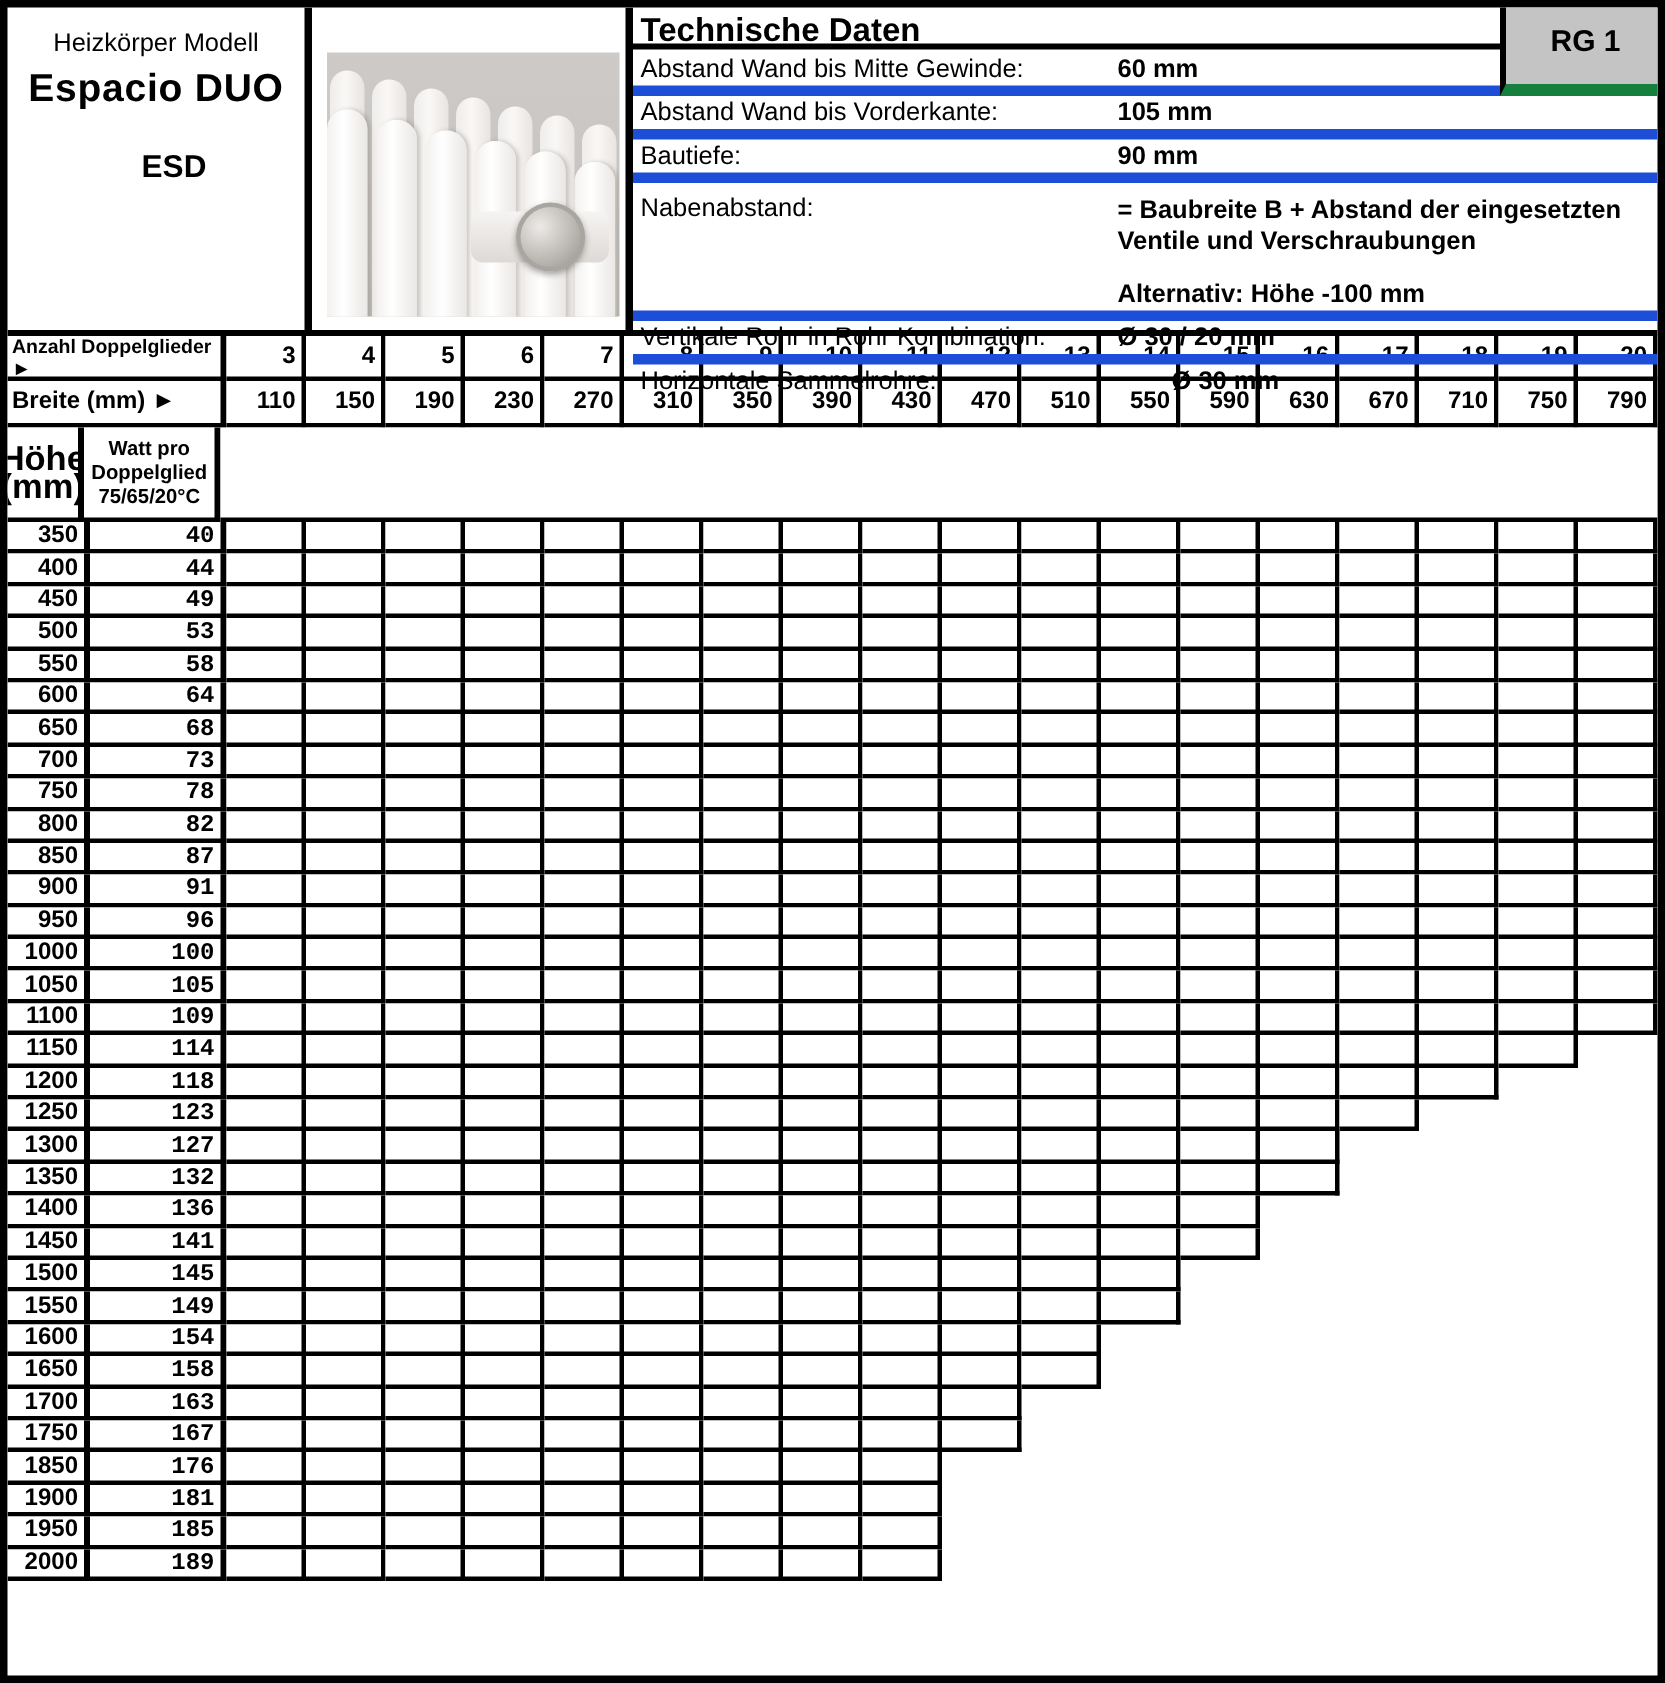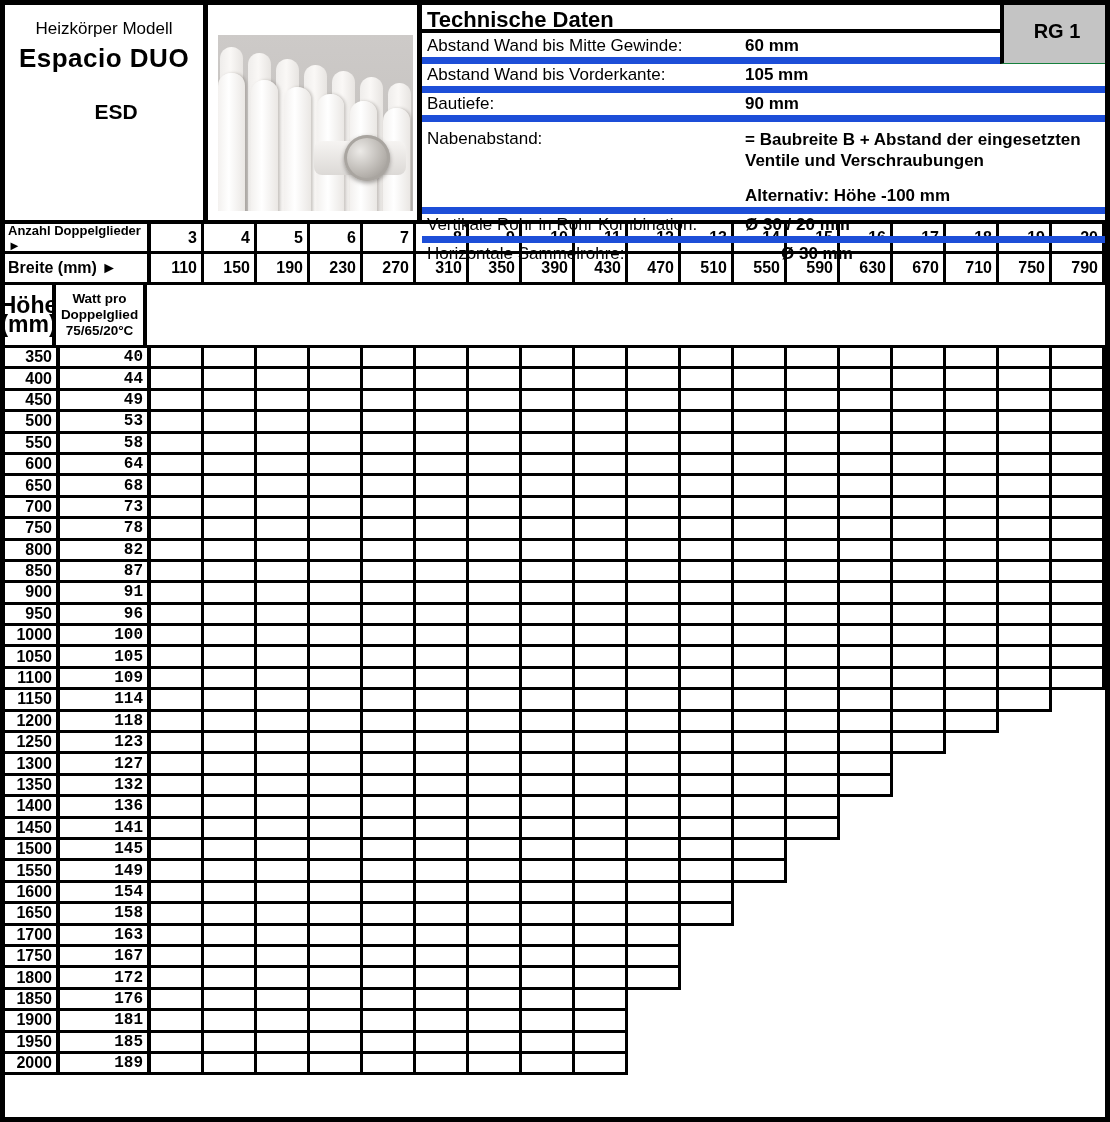--- a/index.html
+++ b/index.html
@@ -38,21 +38,21 @@
   .trowt{display:flex;box-sizing:border-box;border-bottom:7px solid #1d4ed8;align-items:center;}
   .trowt .l{flex:0 0 318px;font-size:17px;padding-left:5px;}
   .trowt .v{font-size:17px;font-weight:bold;}
   .h29{height:29px;}
   .naben{height:92px;align-items:flex-start;}
   .naben .l{padding-top:7px;}
   .naben .vblock{padding-top:7px;font-size:17px;font-weight:bold;line-height:21px;}
   .naben .alt{margin-top:14px;}
   .last{border-bottom:none;height:21px;gap:36px;}
   .badge{position:absolute;top:-5px;right:-5px;width:110px;height:64px;
-         background:#c4c4c4;border-left:4px solid #000;border-bottom:1px solid #15803d;
+         background:#c4c4c4;border-left:4px solid #000;border-bottom:8px solid #15803d;
          box-sizing:border-box;display:flex;align-items:center;justify-content:center;
          font-size:20px;font-weight:bold;z-index:10;}
   
   .dtable{border-top:4px solid #000;}
   .trow{display:flex;}
   .cell{box-sizing:border-box;border-right:3px solid #000;border-bottom:3px solid #000;
         display:flex;align-items:center;justify-content:flex-end;
         padding-right:4px;font-weight:bold;font-size:16px;background:#fff;}
   .gcell{width:53px;}
   .rowA{height:30px;}
@@ -770,34 +770,20 @@
           <div class="cell gcell ecell"></div>
           <div class="cell gcell ecell"></div>
           <div class="cell gcell ecell"></div>
           <div class="cell gcell ecell"></div>
           <div class="cell gcell ecell"></div>
           <div class="cell gcell ecell"></div>
           <div class="cell gcell ecell"></div>
           <div class="cell gcell ecell"></div>
         </div>
         <div class="trow drow">
-          <div class="cell hcell">1800</div>
-          <div class="cell wcell">172</div>
-          <div class="cell gcell ecell"></div>
-          <div class="cell gcell ecell"></div>
-          <div class="cell gcell ecell"></div>
-          <div class="cell gcell ecell"></div>
-          <div class="cell gcell ecell"></div>
-          <div class="cell gcell ecell"></div>
-          <div class="cell gcell ecell"></div>
-          <div class="cell gcell ecell"></div>
-          <div class="cell gcell ecell"></div>
-          <div class="cell gcell ecell"></div>
-        </div>
-        <div class="trow drow">
           <div class="cell hcell">1850</div>
           <div class="cell wcell">176</div>
           <div class="cell gcell ecell"></div>
           <div class="cell gcell ecell"></div>
           <div class="cell gcell ecell"></div>
           <div class="cell gcell ecell"></div>
           <div class="cell gcell ecell"></div>
           <div class="cell gcell ecell"></div>
           <div class="cell gcell ecell"></div>
           <div class="cell gcell ecell"></div>

